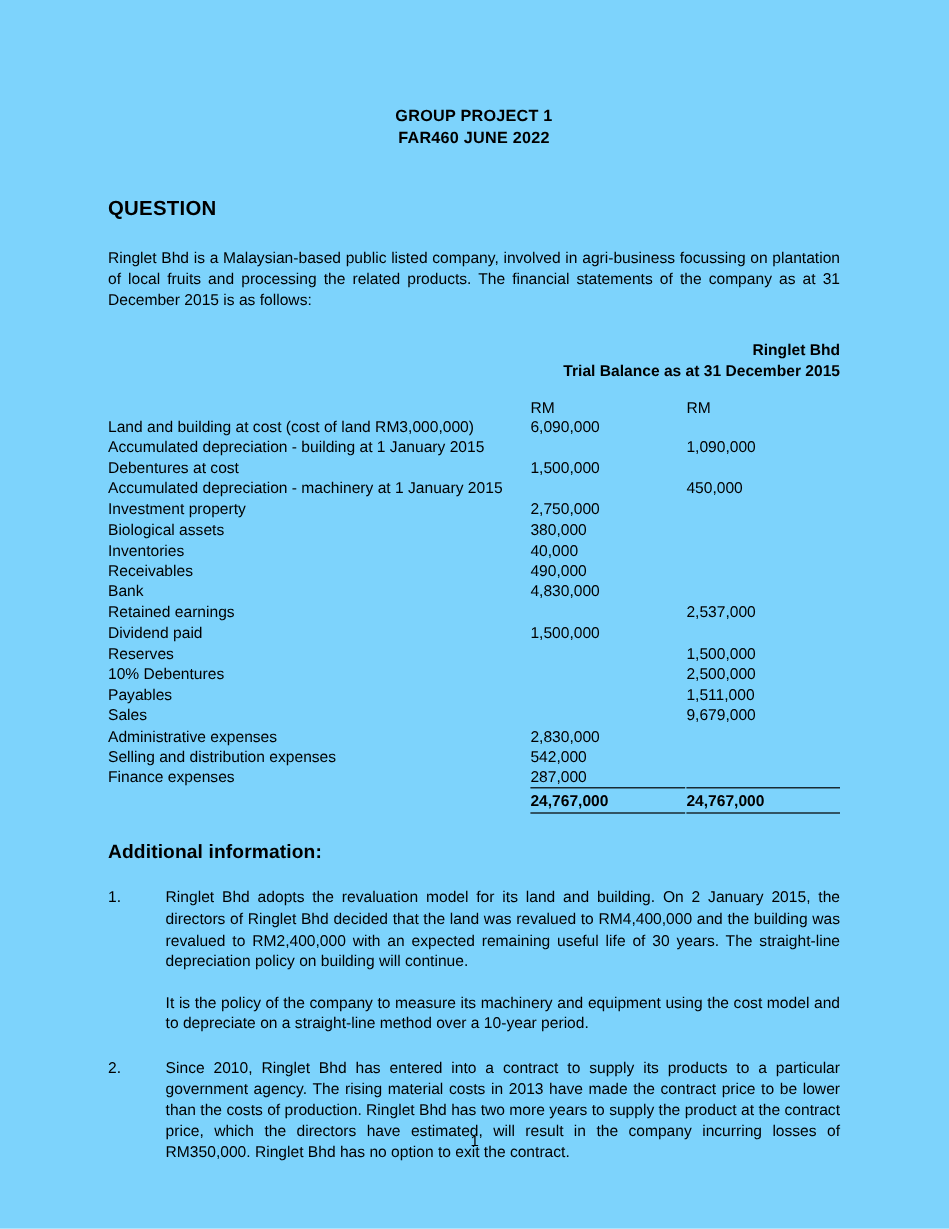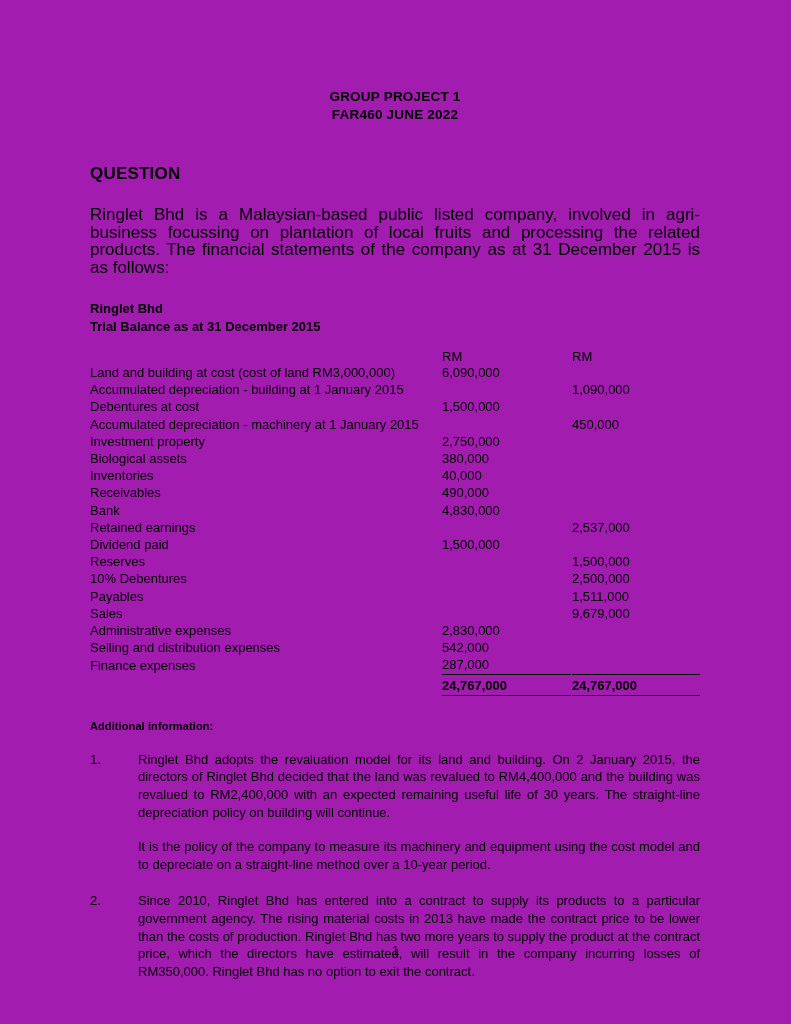--- a/index.html
+++ b/index.html
@@ -8,21 +8,21 @@
     background: #ffffff;
   }
   body {
     font-family: "Liberation Sans", sans-serif;
     color: #000000;
   }
   .page {
     position: relative;
     width: 791px;
     height: 1024px;
-    background: #a21caf;
+    background: #7dd3fc;
     overflow: hidden;
     box-sizing: border-box;
   }
   .content {
     position: absolute;
     left: 90px;
     top: 0;
     width: 610px;
   }
 
@@ -38,29 +38,29 @@
 
   
   .section-label {
     margin-top: 40px;
     font-weight: bold;
     font-size: 17px;
     letter-spacing: 0.2px;
   }
   .intro {
     margin-top: 22px;
-    font-size: 17px;
+    font-size: 13px;
     line-height: 17.5px;
     text-align: justify;
   }
 
   
   .tb-title {
     margin-top: 24px;
-    text-align: left;
+    text-align: right;
     font-weight: bold;
     font-size: 13px;
     line-height: 17.5px;
   }
 
   
   .tb-wrap {
     margin-top: 14px;
   }
   table.tb {
@@ -109,21 +109,21 @@
   tr.total td.num {
     border-top: 1.1px solid #000;
     border-bottom: 1.1px solid #000;
   }
   tr.total td.lab { border: none; }
 
   
   .addl-label {
     margin-top: 24px;
     font-weight: bold;
-    font-size: 11px;
+    font-size: 16px;
     letter-spacing: 0.1px;
   }
   .item {
     margin-top: 19px;
     display: flex;
     font-size: 13px;
     line-height: 17.6px;
   }
   .item-num {
     width: 48px;

